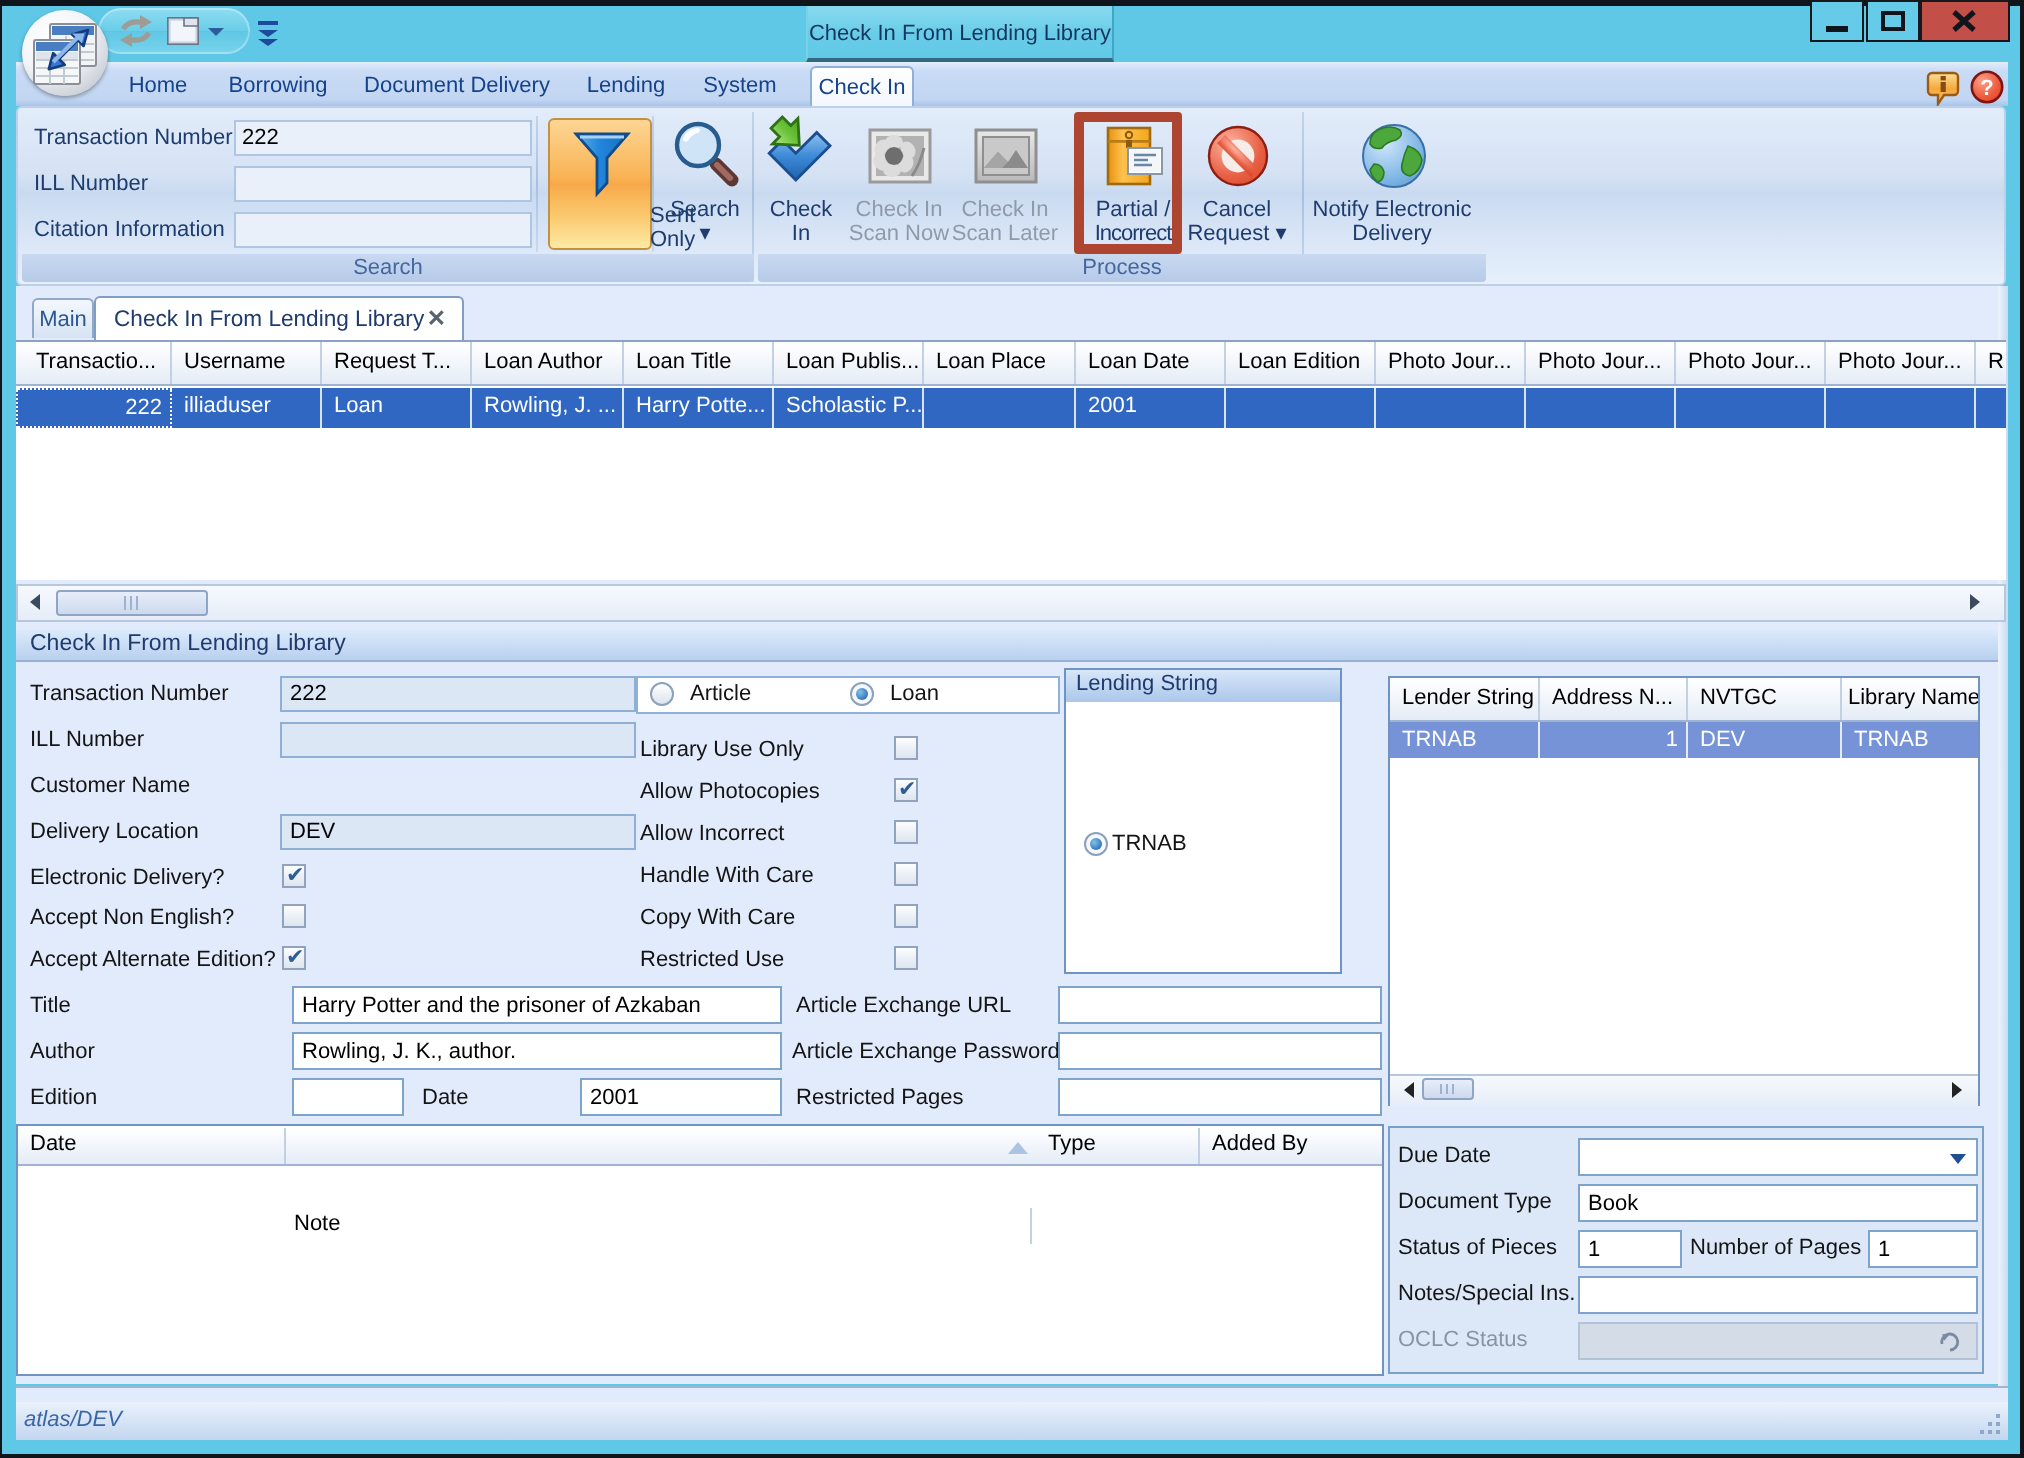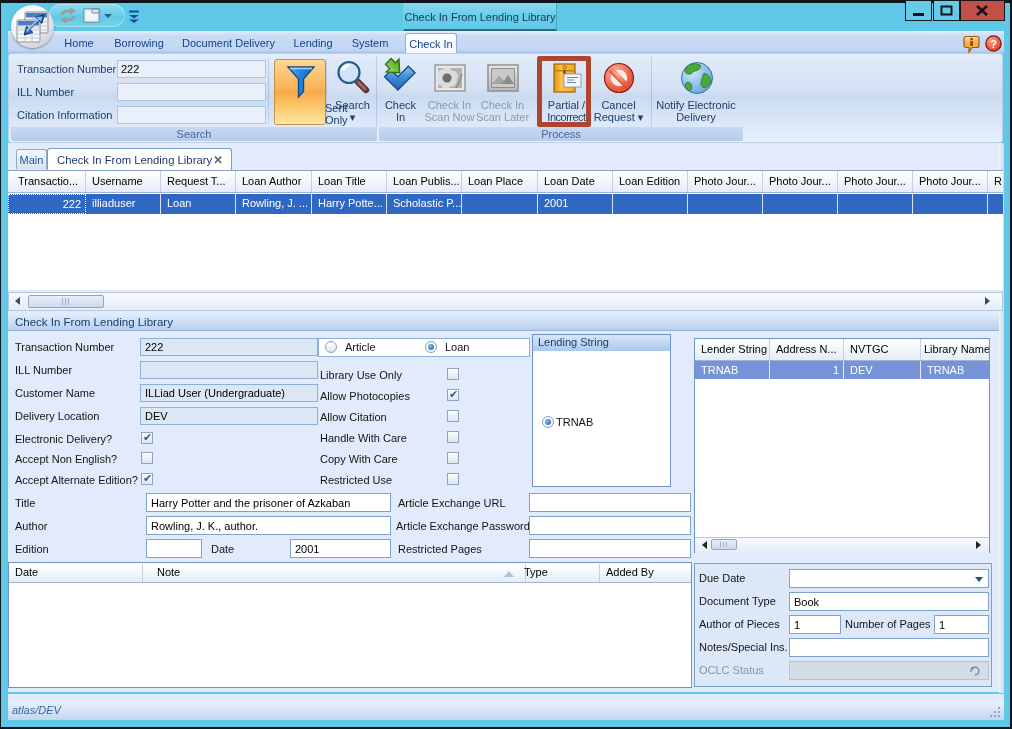--- a/index.html
+++ b/index.html
@@ -399,34 +399,33 @@
 
   <div class="flabel" style="left:15px;top:341px;">Transaction Number</div>
   <div class="flabel" style="left:15px;top:364px;">ILL Number</div>
   <div class="flabel" style="left:15px;top:387px;">Customer Name</div>
   <div class="flabel" style="left:15px;top:410px;">Delivery Location</div>
   <div class="flabel" style="left:15px;top:433px;">Electronic Delivery?</div>
   <div class="flabel" style="left:15px;top:453px;">Accept Non English?</div>
   <div class="flabel" style="left:15px;top:474px;">Accept Alternate Edition?</div>
   <div class="finput" style="left:140px;top:338px;width:178px;">222</div>
   <div class="finput" style="left:140px;top:361px;width:178px;"></div>
-  <div class="finput" style="left:140px;top:384px;width:178px;">ILLiad User (Undergraduate)</div>
   <div class="finput" style="left:140px;top:407px;width:178px;">DEV</div>
   <div class="cb checked" style="left:141px;top:432px;"></div>
   <div class="cb" style="left:141px;top:452px;"></div>
   <div class="cb checked" style="left:141px;top:473px;"></div>
 
   <div class="abs" style="left:318px;top:338px;width:212px;height:19px;background:#fff;border:1px solid #8fb0d8;"></div>
   <div class="radio" style="left:325px;top:341px;"></div>
   <div class="flabel" style="left:345px;top:341px;">Article</div>
   <div class="radio sel" style="left:425px;top:341px;"></div>
   <div class="flabel" style="left:445px;top:341px;">Loan</div>
   <div class="flabel" style="left:320px;top:369px;">Library Use Only</div>
   <div class="flabel" style="left:320px;top:390px;">Allow Photocopies</div>
-  <div class="flabel" style="left:320px;top:411px;">Allow Citation</div>
+  <div class="flabel" style="left:320px;top:411px;">Allow Incorrect</div>
   <div class="flabel" style="left:320px;top:432px;">Handle With Care</div>
   <div class="flabel" style="left:320px;top:453px;">Copy With Care</div>
   <div class="flabel" style="left:320px;top:474px;">Restricted Use</div>
   <div class="cb" style="left:447px;top:368px;"></div>
   <div class="cb checked" style="left:447px;top:389px;"></div>
   <div class="cb" style="left:447px;top:410px;"></div>
   <div class="cb" style="left:447px;top:431px;"></div>
   <div class="cb" style="left:447px;top:452px;"></div>
   <div class="cb" style="left:447px;top:473px;"></div>
 
@@ -466,34 +465,34 @@
     </div>
     <div class="sbar" style="left:0;top:198px;width:294px;height:16px;border-left:none;border-right:none;border-bottom:none;"></div>
     <div class="arrow" style="left:7px;top:202px;border-top:4px solid transparent;border-bottom:4px solid transparent;border-right:5px solid #222;"></div>
     <div class="arrow" style="left:281px;top:202px;border-top:4px solid transparent;border-bottom:4px solid transparent;border-left:5px solid #222;"></div>
     <div class="sthumb" style="left:16px;top:200px;width:26px;height:11px;"></div>
   </div>
 
   <div class="abs" id="ngrid">
     <div class="gridhead" style="left:0;top:1px;width:682px;height:19px;">
       <div class="gh-cell" style="left:0;width:134px;padding-top:2px;">Date</div>
-      <div class="gh-cell" style="left:142px;width:375px;padding-top:2px;">Note</div>
+      <div class="gh-cell" style="left:132px;width:375px;padding-top:2px;margin-top:40px;">Note</div>
       <div class="gh-cell" style="left:509px;width:82px;padding-top:2px;">Type</div>
       <div class="gh-cell" style="left:591px;width:91px;border-right:none;padding-top:2px;">Added By</div>
       <div class="arrow" style="left:495px;top:7px;border-left:5px solid transparent;border-right:5px solid transparent;border-bottom:6px solid #aac4e2;"></div>
     </div>
   </div>
 
   <div class="abs" id="brpanel">
     <div class="flabel" style="left:4px;top:8px;">Due Date</div>
     <div class="winput" style="left:94px;top:5px;width:200px;"></div>
     <div class="arrow" style="left:280px;top:13px;border-left:4px solid transparent;border-right:4px solid transparent;border-top:5px solid #1e4f91;"></div>
     <div class="flabel" style="left:4px;top:31px;">Document Type</div>
     <div class="winput" style="left:94px;top:28px;width:200px;">Book</div>
-    <div class="flabel" style="left:4px;top:54px;">Author of Pieces</div>
+    <div class="flabel" style="left:4px;top:54px;">Status of Pieces</div>
     <div class="winput" style="left:94px;top:51px;width:52px;">1</div>
     <div class="flabel" style="left:150px;top:54px;">Number of Pages</div>
     <div class="winput" style="left:239px;top:51px;width:55px;">1</div>
     <div class="flabel" style="left:4px;top:77px;">Notes/Special Ins.</div>
     <div class="winput" style="left:94px;top:74px;width:200px;"></div>
     <div class="glabel" style="left:4px;top:100px;">OCLC Status</div>
     <div class="winput" style="left:94px;top:97px;width:200px;background:#d4dce8;border-color:#b4c2d6;"></div>
     <svg width="12" height="12" style="position:absolute;left:274px;top:100px;">
         <path d="M2 8 a4 4 0 1 1 4 3" fill="none" stroke="#7a8aa0" stroke-width="1.4"></path>
         <path d="M1 4 l3 -2 0 4 z" fill="#7a8aa0" transform="rotate(40 3 5)"></path>

